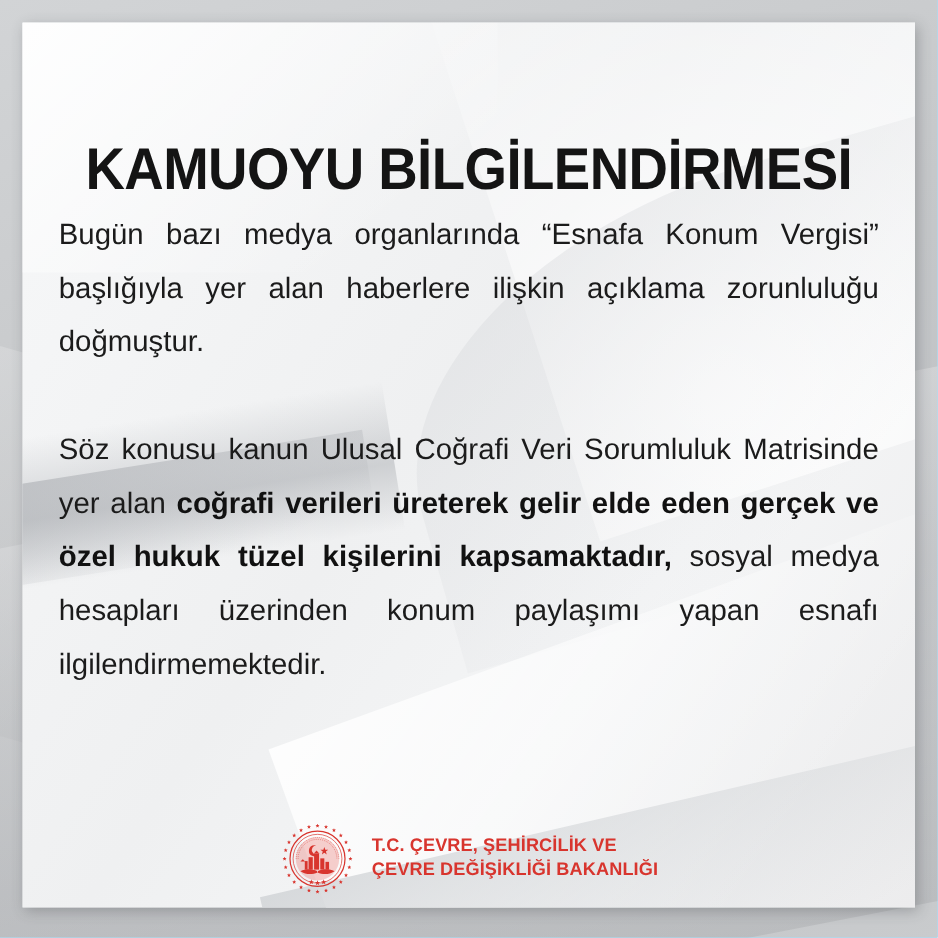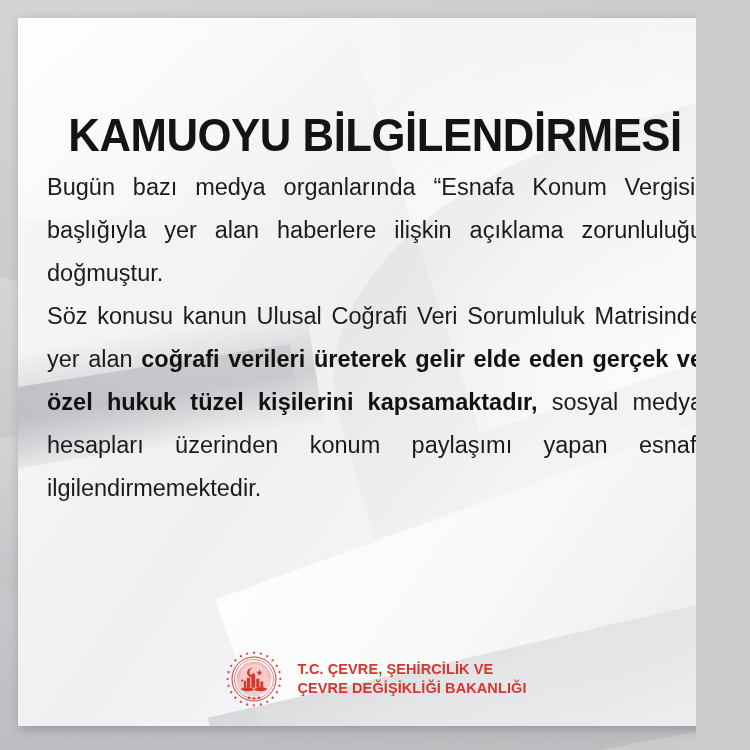--- a/index.html
+++ b/index.html
@@ -10,21 +10,21 @@
     width: 750px;
     height: 750px;
     font-family: "Liberation Sans", sans-serif;
     background: #c9cbcd;
     overflow: hidden;
   }
 
   
   #poster {
     position: relative;
-    width: 696px;
+    width: 750px;
     height: 750px;
     background: #7dd3fc;
     overflow: hidden;
   }
   .frame-bg {
     position: absolute;
     inset: 0;
     background:
       linear-gradient(160deg, #d2d4d6 0%, #c6c8ca 40%, #bfc1c4 70%, #c9cbcd 100%);
   }
@@ -143,33 +143,33 @@
     right: 29px;
     top: 148px;
   }
   .para {
     text-align: justify;
     font-size: 23.5px;
     line-height: 43px;
     color: #1b1b1b;
     margin: 0;
   }
-  .para + .para { }
+  .para + .para { margin-top: 43px; }
   .para b, .para strong { font-weight: bold; color: #111; }
   .para-last { font-weight: bold; }
 
   
   #footer {
     position: absolute;
     left: 0;
     top: 630px;
     width: 714px;
     height: 78px;
     display: flex;
-    align-items: flex-start;
+    align-items: center;
     justify-content: center;
   }
   .logo-wrap {
     display: flex;
     align-items: center;
     gap: 12px;
   }
   .emblem {
     width: 62px;
     height: 62px;

